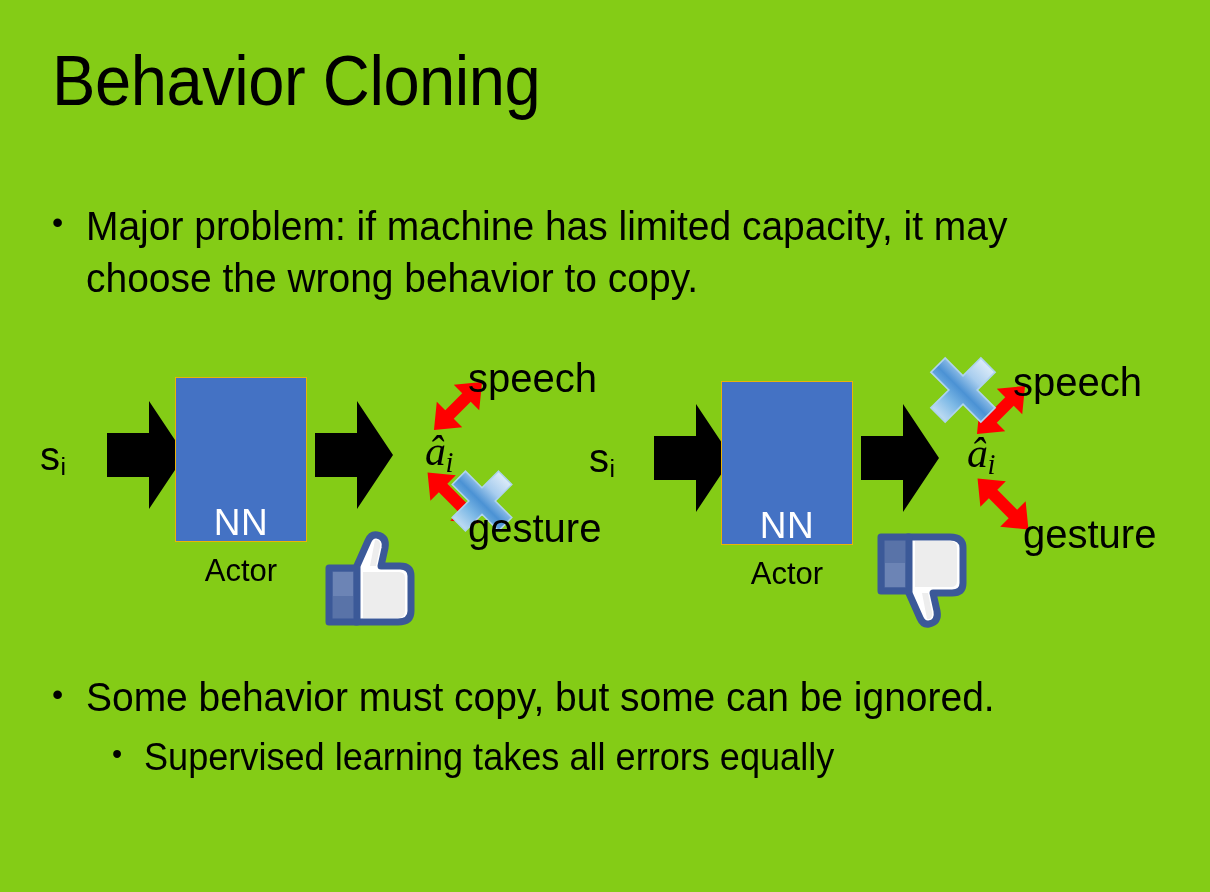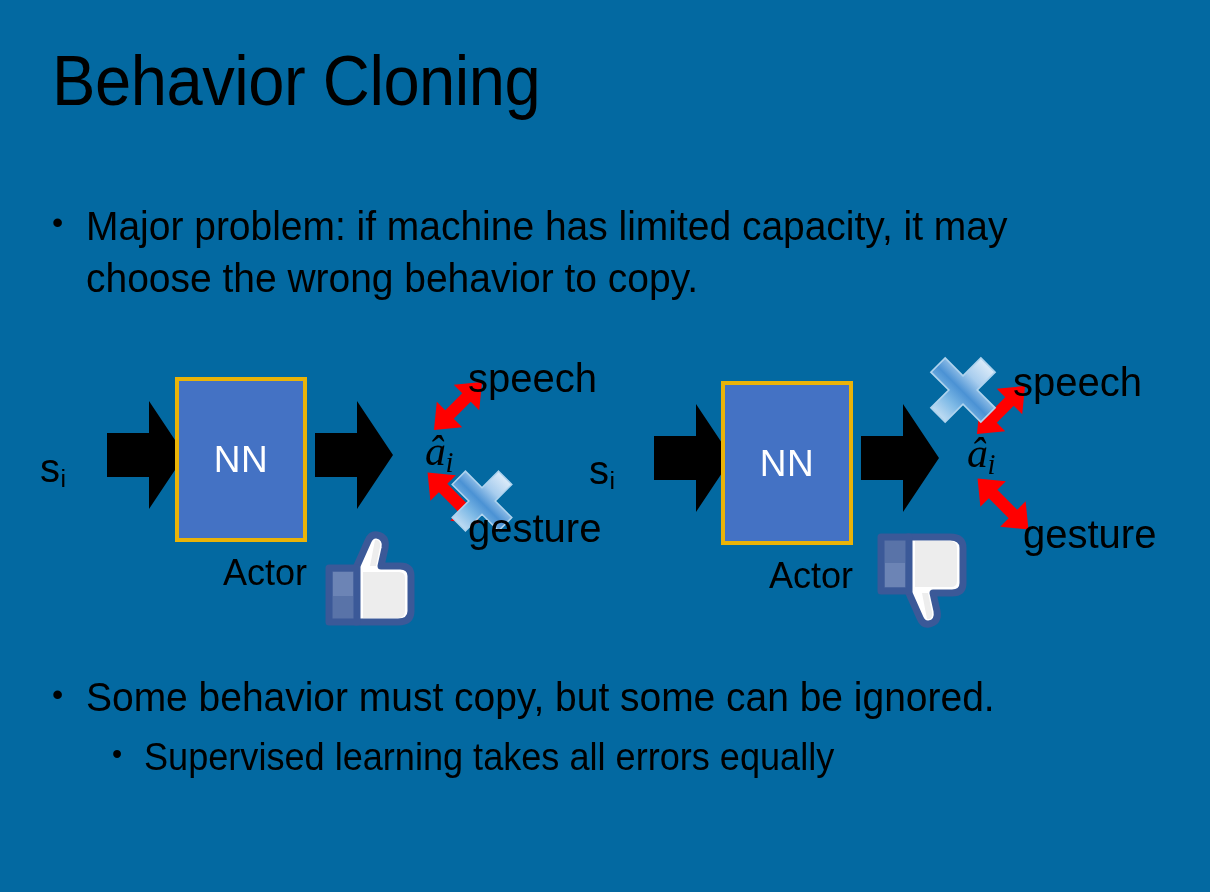--- a/index.html
+++ b/index.html
@@ -9,21 +9,21 @@
     background: #ffffff;
   }
   body {
     font-family: "Liberation Sans", sans-serif;
     -webkit-font-smoothing: antialiased;
   }
   #slide {
     position: relative;
     width: 1210px;
     height: 892px;
-    background: #0369a1;
+    background: #84cc16;
     overflow: hidden;
   }
 
   
   .slide-title {
     position: absolute;
     left: 52px;
     top: 44px;
     width: 1100px;
     font-family: "Liberation Sans", sans-serif;
@@ -107,62 +107,61 @@
   #diagram-right { left: 565px; width: 620px; }
 
   
   .state-label {
     position: absolute;
     font-family: "Liberation Sans", sans-serif;
     font-size: 40px;
     color: #000000;
     line-height: 1;
     white-space: nowrap;
-    margin-top: 12px;
   }
   .state-label sub {
     font-size: 0.62em;
     vertical-align: baseline;
     position: relative;
     top: 0.22em;
     left: 0.02em;
   }
 
   
   .block-arrow {
     position: absolute;
   }
   .block-arrow svg { display: block; }
 
   
   .nn-box {
     position: absolute;
     background: #4472C4;
-    border: 4px solid #eab308;
+    border: 1px solid #eab308;
     box-sizing: border-box;
     display: flex;
-    align-items: center;
+    align-items: flex-end;
     justify-content: center;
   }
   .nn-label {
     color: #ffffff;
     font-family: "Liberation Sans", sans-serif;
     font-size: 37px;
     font-weight: 400;
     letter-spacing: 0.5px;
     line-height: 1;
   }
   .actor-label {
     position: absolute;
     font-family: "Liberation Sans", sans-serif;
-    font-size: 36px;
-    color: #000000;
-    line-height: 1;
-    white-space: nowrap;
-    text-align: right;
+    font-size: 31px;
+    color: #000000;
+    line-height: 1;
+    white-space: nowrap;
+    text-align: center;
   }
 
   
   .action-label {
     position: absolute;
     font-family: "Liberation Serif", serif;
     font-style: italic;
     font-size: 42px;
     color: #000000;
     line-height: 1;

